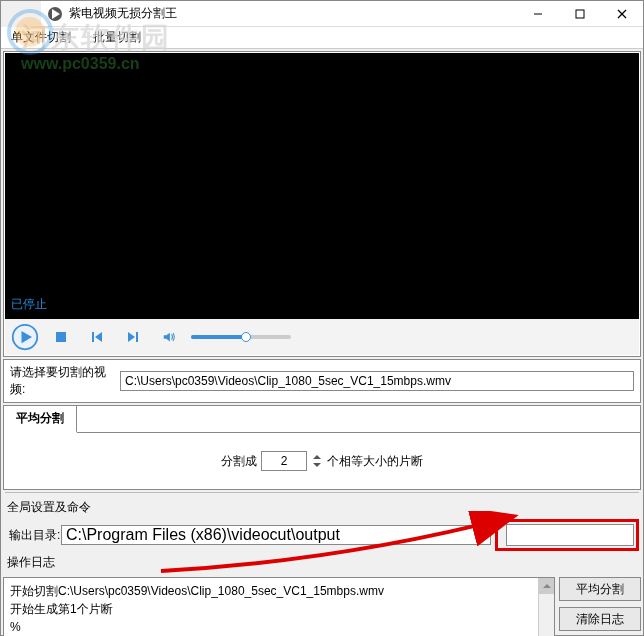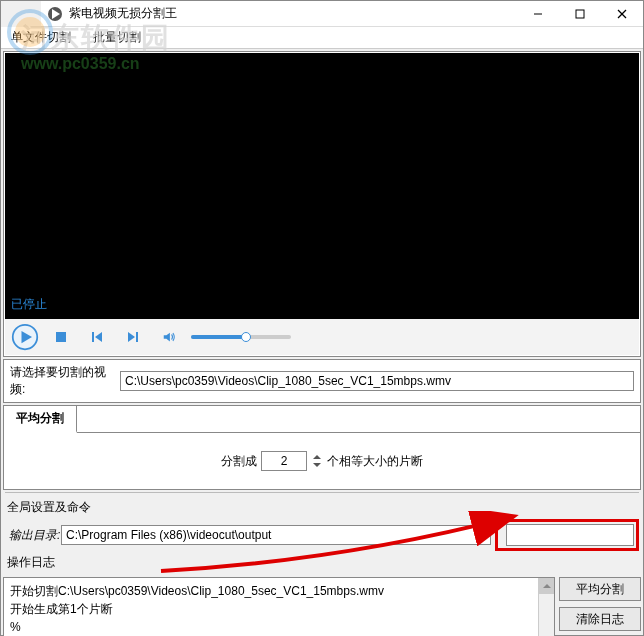--- a/index.html
+++ b/index.html
@@ -33,22 +33,22 @@
   .row-input { flex:1; height: 20px; border:1px solid #888; padding: 1px 4px; font-size: 12px; background:#fff; }
   .tabs { margin: 2px; border:1px solid #888; background:#fff; }
   .tab-strip { display:flex; border-bottom:1px solid #888; }
   .tab { padding: 4px 12px; border-right:1px solid #888; font-size:12px; background:#fff; position:relative;font-weight:bold; }
   .tab.active { background:#fff; border-bottom:2px solid #fff; margin-bottom:-1px; }
   .tab:not(.active){ background:#eaeaea; }
   .tab-body { height: 56px; display:flex; align-items:center; justify-content:center; gap:4px; font-size:12px; padding: 10px; }
   .spinner { width: 46px; height: 20px; border:1px solid #888; text-align:center; font-size:12px; background:#fff; }
   .section-label { padding: 4px 6px; font-size:12px; }
   .outdir { margin:2px; display:flex; align-items:center; }
-  .outdir-label { width: 58px; padding-left:6px;font-style:italic; }
-  .outdir-input { flex:1; height:20px; border:1px solid #888; padding:1px 4px; font-size:12px; background:#fff; }
+  .outdir-label { width: 58px; padding-left:6px; }
+  .outdir-input { flex:1; height:20px; border:1px solid #888; padding:1px 4px; font-size:16px; background:#fff; }
   .outdir-blank { width: 128px; height: 22px; border:1px solid #888; margin-left: 6px; background:#fff; }
   .outdir-cell { border:3px solid #d00; padding: 2px; margin: -3px 2px -3px 4px; }
   .log-area { margin:2px; display:flex; gap:4px; }
   .log-box { flex:1; height: 68px; border:1px solid #888; background:#fff; padding: 4px 6px; font-size:12px; line-height:1.5; overflow:hidden; position:relative; }
   .log-scroll { position:absolute; right:0; top:0; bottom:0; width:16px; border-left:1px solid #ccc; background:#f0f0f0; }
   .log-scroll .sblock { width:100%; height:16px; background:#ccc; }
   .side-btns { width: 82px; display:flex; flex-direction:column; gap:6px; }
   .side-btn { height: 24px; border:1px solid #888; background:#e8e8e8; font-size:12px; display:flex; align-items:center; justify-content:center; }
   .arrow-annot { position:absolute; pointer-events:none; z-index:25; }
   .hr-sep { margin: 2px 4px; border:none; border-top: 1px solid #bbb; }

